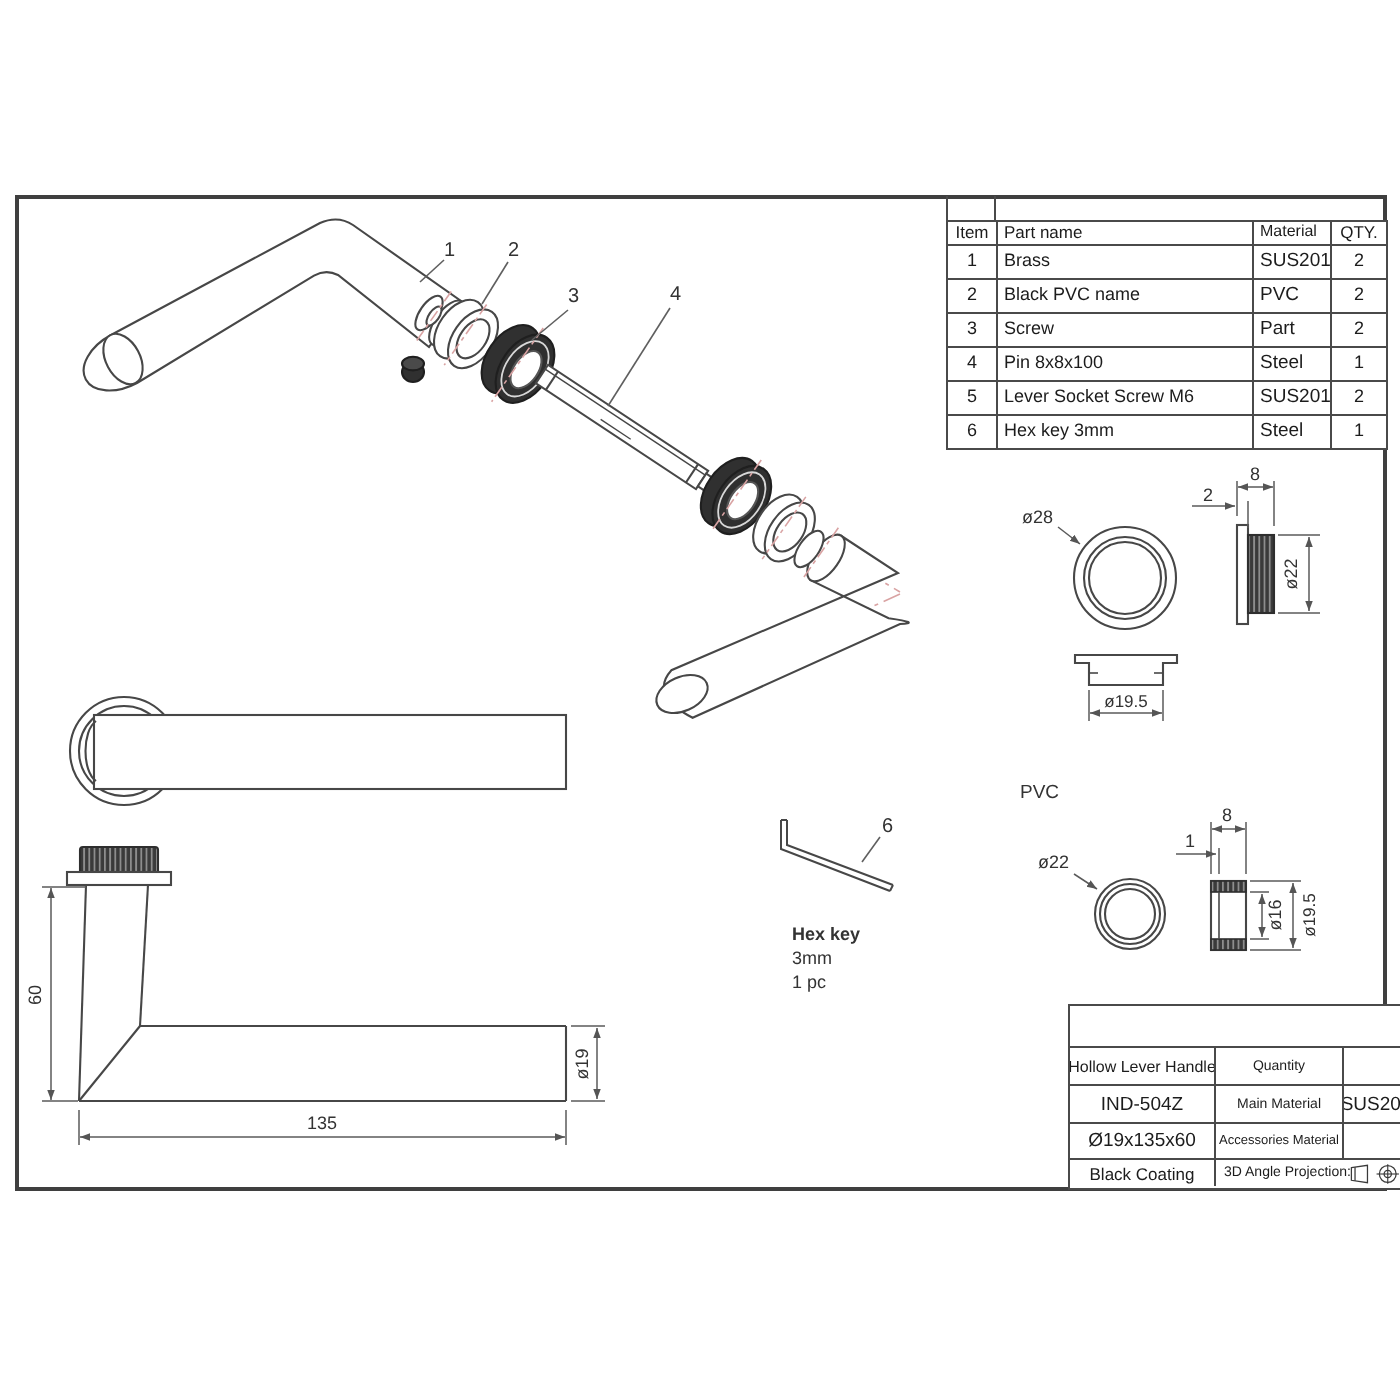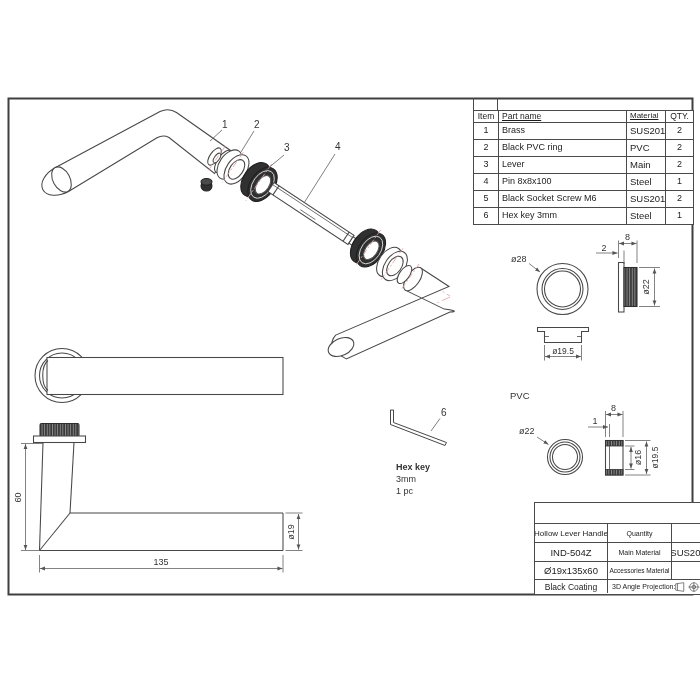--- a/index.html
+++ b/index.html
@@ -16,21 +16,21 @@
     font-size:9px; color:#1c1c1c; background:#fff;
   }
   .parts th, .parts td {
     border:1px solid #4a4a4a; padding:0 3px; height:16px;
     line-height:1.05; overflow:hidden; white-space:nowrap;
     font-weight:normal; text-align:left; vertical-align:middle;
   }
   .parts thead th { height:11px; font-size:8.5px; }
   .parts .c-item, .parts .c-qty { text-align:center; }
   .parts .c-mat { font-size:9.5px; }
-  .parts thead .c-mat, .parts thead .c-name { text-align:left;text-decoration:underline; }
+  .parts thead .c-mat, .parts thead .c-name { text-align:left; }
   .parts thead .c-mat { font-size:8px; }
 
   
   .tblock {
     position:absolute; left:534px; top:502px; width:171px; height:93px;
     box-sizing:border-box; border:1px solid #4a4a4a; background:#fff;
     color:#1c1c1c;
   }
   .tb-r { display:flex; box-sizing:border-box; border-top:1px solid #4a4a4a; }
   .tb-r.first { border-top:none; }
@@ -286,39 +286,39 @@
     </thead>
     <tbody>
       <tr>
         <td class="c-item">1</td>
         <td>Brass</td>
         <td class="c-mat">SUS201</td>
         <td class="c-qty">2</td>
       </tr>
       <tr>
         <td class="c-item">2</td>
-        <td>Black PVC ring</td>
+        <td>Black PVC name</td>
         <td class="c-mat">PVC</td>
         <td class="c-qty">2</td>
       </tr>
       <tr>
         <td class="c-item">3</td>
-        <td>Lever</td>
-        <td class="c-mat">Main</td>
+        <td>Screw</td>
+        <td class="c-mat">Part</td>
         <td class="c-qty">2</td>
       </tr>
       <tr>
         <td class="c-item">4</td>
         <td>Pin 8x8x100</td>
         <td class="c-mat">Steel</td>
         <td class="c-qty">1</td>
       </tr>
       <tr>
         <td class="c-item">5</td>
-        <td>Black Socket Screw M6</td>
+        <td>Lever Socket Screw M6</td>
         <td class="c-mat">SUS201</td>
         <td class="c-qty">2</td>
       </tr>
       <tr>
         <td class="c-item">6</td>
         <td>Hex key  3mm</td>
         <td class="c-mat">Steel</td>
         <td class="c-qty">1</td>
       </tr>
     </tbody>

